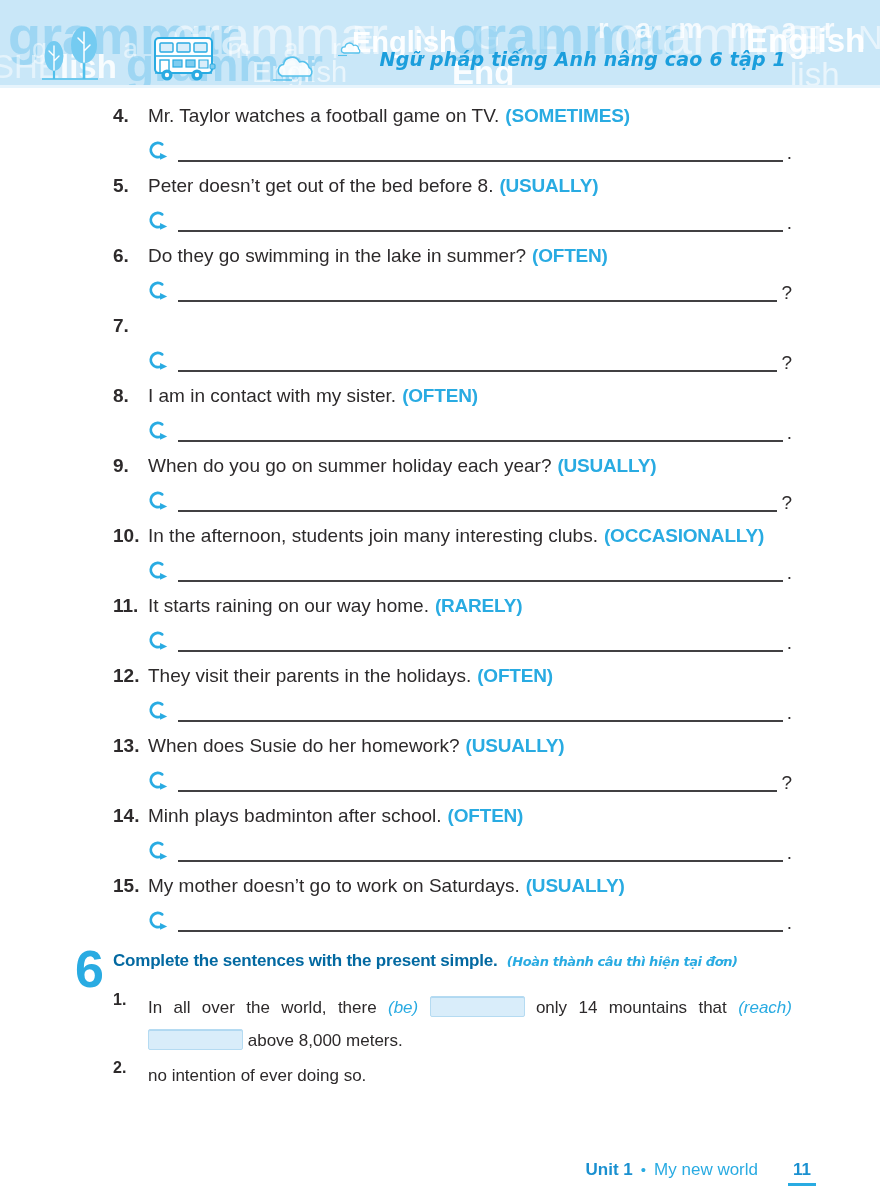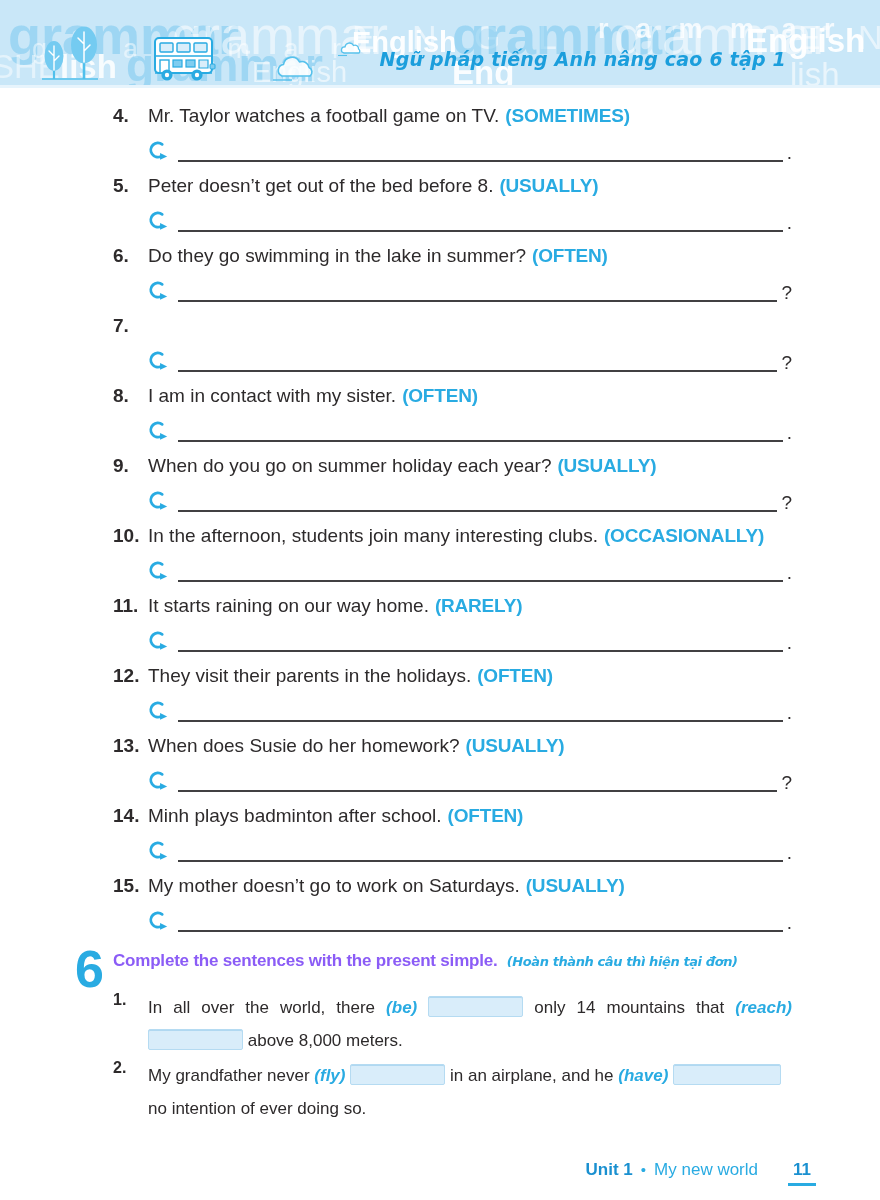--- a/index.html
+++ b/index.html
@@ -61,31 +61,31 @@
   .punct { margin-left:4px; font-size:19px; line-height:19px; color:#2d2a2b; }
 
   
   .ex6 { display:flex; margin:14px 88px 0 75px; }
   .ex6-num {
     width:38px; flex-shrink:0; font-size:52px; line-height:46px;
     font-weight:700; color:#29abe2;
   }
   .ex6-body { flex:1; min-width:0; }
   .ex6-heading { line-height:30px; margin-bottom:14px; white-space:nowrap; letter-spacing:-0.2px; }
-  .ex6-title { font-size:17px; font-weight:700; color:#8b5cf6; }
+  .ex6-title { font-size:17px; font-weight:700; color:#0369a1; }
   .ex6-title-vi {
     font-size:13px; font-weight:700; font-style:italic; color:#29abe2; margin-left:5px;
     font-family:"DejaVu Sans","Liberation Sans",sans-serif; letter-spacing:-0.4px;
   }
   .ex6-item { display:flex; margin-bottom:2px; }
   .ex6-content { flex:1; min-width:0; font-size:17px; }
   .ex6-line { line-height:33px; }
   .ex6-item:first-of-type .ex6-line:first-child { text-align:justify; text-align-last:justify; }
   .seg-text { color:#2d2a2b; }
-  .seg-verb { color:#29abe2; font-weight:700; font-style:italic; }
+  .seg-verb { color:#29abe2; font-weight:400; font-style:italic; }
   .blank-box {
     display:inline-block; width:95px; height:21px; vertical-align:-4px;
     background:#d9edfa; border:1px solid #b5dbf2; border-radius:2px;
     box-shadow:inset 0 1px 0 rgba(142,198,233,.55);
   }
   .ex6-line .blank-box:last-child { width:108px; }
 
   
   .footer {
     position:absolute; top:1160px; right:64px;
@@ -358,21 +358,20 @@
       <span class="num">1.</span>
       <div class="ex6-content">
               <div class="ex6-line"><span class="seg-text">In all over the world, there</span> <span class="seg-verb">(be)</span> <span class="blank-box"></span> <span class="seg-text">only 14 mountains that</span> <span class="seg-verb">(reach)</span></div>
               <div class="ex6-line"><span class="blank-box"></span> <span class="seg-text">above 8,000 meters.</span></div>
             </div>
     </div>
 
     <div class="ex6-item">
       <span class="num">2.</span>
       <div class="ex6-content">
-              <div class="ex6-line"><span class="seg-text">My grandfather never</span> <span class="seg-verb">(fly)</span> <span class="blank-box"></span> <span class="seg-text">in an airplane, and he</span> <span class="seg-verb">(have)</span> <span class="blank-box"></span></div>
               <div class="ex6-line"><span class="seg-text">no intention of ever doing so.</span></div>
             </div>
     </div>
   </div>
     </div>
   </div>
 
   <div class="footer">
     <span class="footer-unit">Unit 1</span>
     <span class="footer-bullet">•</span>

